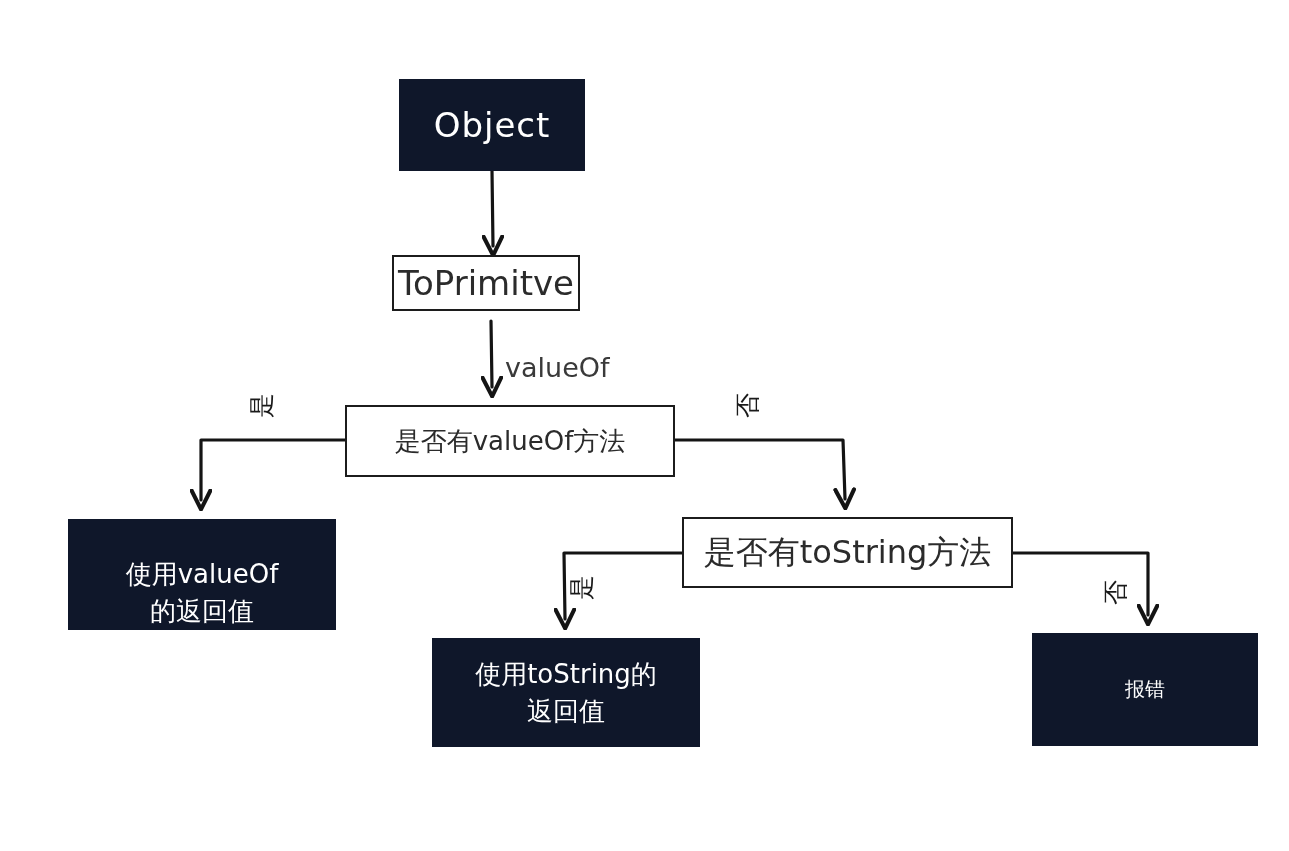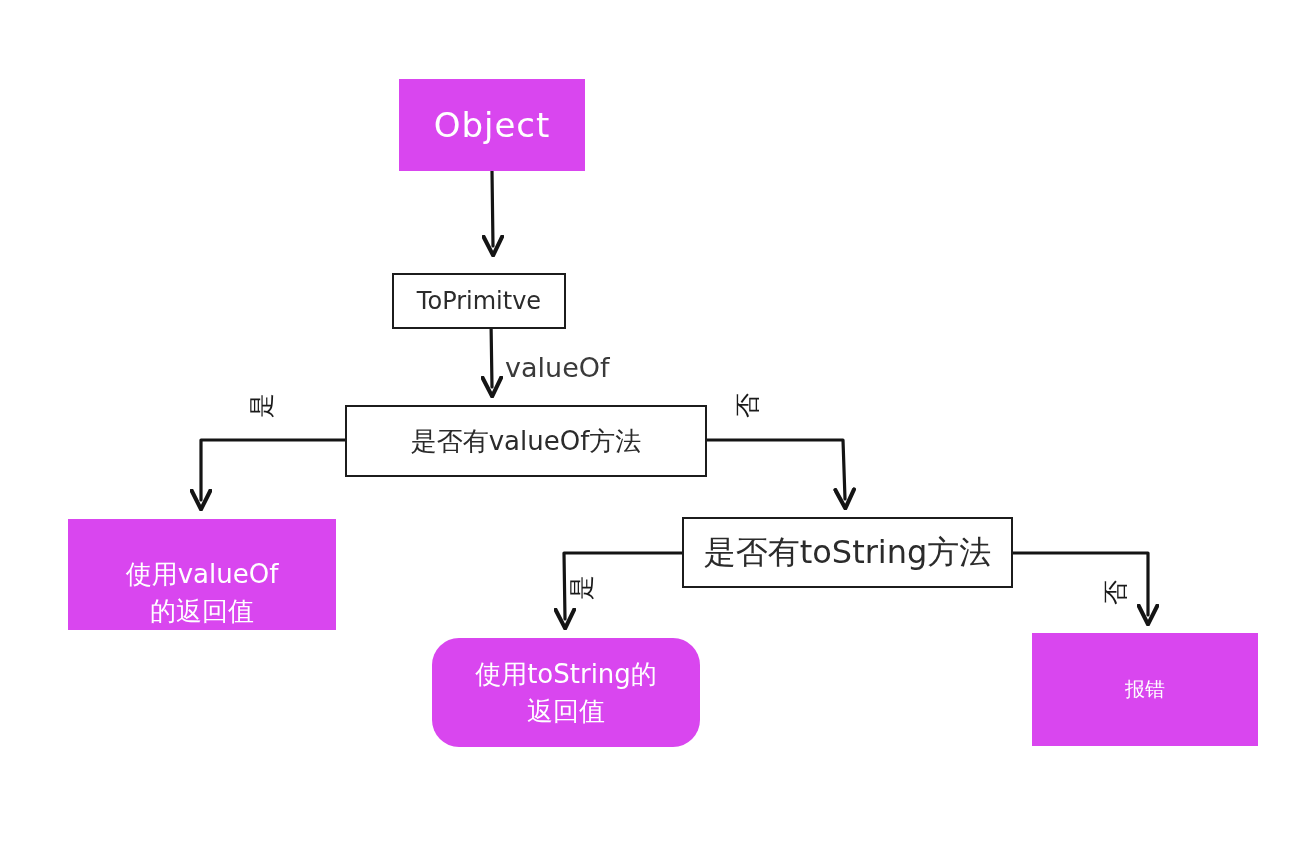--- a/index.html
+++ b/index.html
@@ -25,45 +25,45 @@
   .node {
     position: absolute;
     box-sizing: border-box;
     display: flex;
     align-items: center;
     justify-content: center;
     text-align: center;
     line-height: 1.42;
   }
   .node-blue {
-    background: #d946ef;
+    background: #0f172a;
     color: #ffffff;
   }
   .node-plain {
     background: #ffffff;
     color: #2b2b2b;
     border: 2px solid #1c1c1c;
   }
   .edge-label {
     position: absolute;
     color: #1a1a1a;
     font-size: 25px;
     line-height: 1;
     white-space: nowrap;
   }
   .rot {
     transform: rotate(-90deg);
     transform-origin: center center;
   }
   #n-object { left: 399px; top: 79px; width: 186px; height: 92px; font-size: 34px; letter-spacing: 1px; }
-  #n-toprimitive { left: 392px; top: 273px; width: 174px; height: 56px; font-size: 24px; }
-  #n-has-valueof { left: 345px; top: 405px; width: 362px; height: 72px; font-size: 26px; }
+  #n-toprimitive { left: 392px; top: 255px; width: 188px; height: 56px; font-size: 34px; }
+  #n-has-valueof { left: 345px; top: 405px; width: 330px; height: 72px; font-size: 26px; }
   #n-has-tostring { left: 682px; top: 517px; width: 331px; height: 71px; font-size: 32px; }
   #n-use-valueof { left: 68px; top: 519px; width: 268px; height: 111px; font-size: 26px; flex-direction: column; justify-content: flex-end; }
-  #n-use-tostring { left: 432px; top: 638px; width: 268px; height: 109px; font-size: 26px; flex-direction: column; border-radius: 27px; }
+  #n-use-tostring { left: 432px; top: 638px; width: 268px; height: 109px; font-size: 26px; flex-direction: column; }
   #n-throw { left: 1032px; top: 633px; width: 226px; height: 113px; font-size: 20px; }
   #lbl-valueof { left: 505px; top: 354px; font-size: 27px; color: #3a3a3a; text-align: right; }
   #lbl-yes-1 { left: 249px; top: 393px; }
   #lbl-no-1 { left: 735px; top: 393px; }
   #lbl-yes-2 { left: 569px; top: 575px; }
   #lbl-no-2 { left: 1103px; top: 580px; }
 </style>
 </head>
 <body>
 

